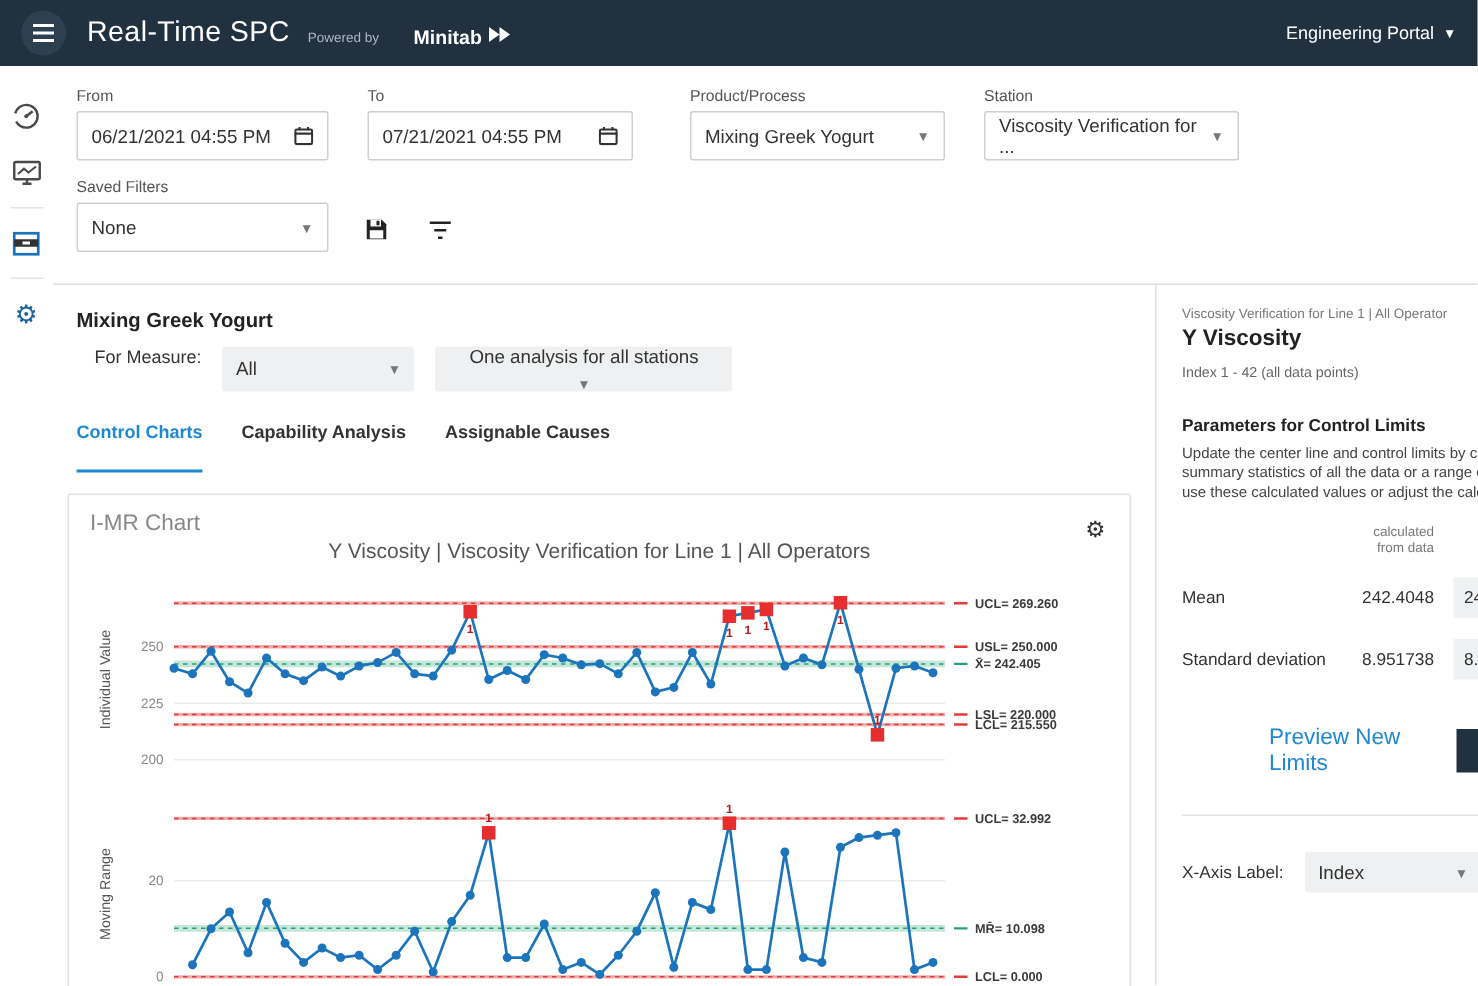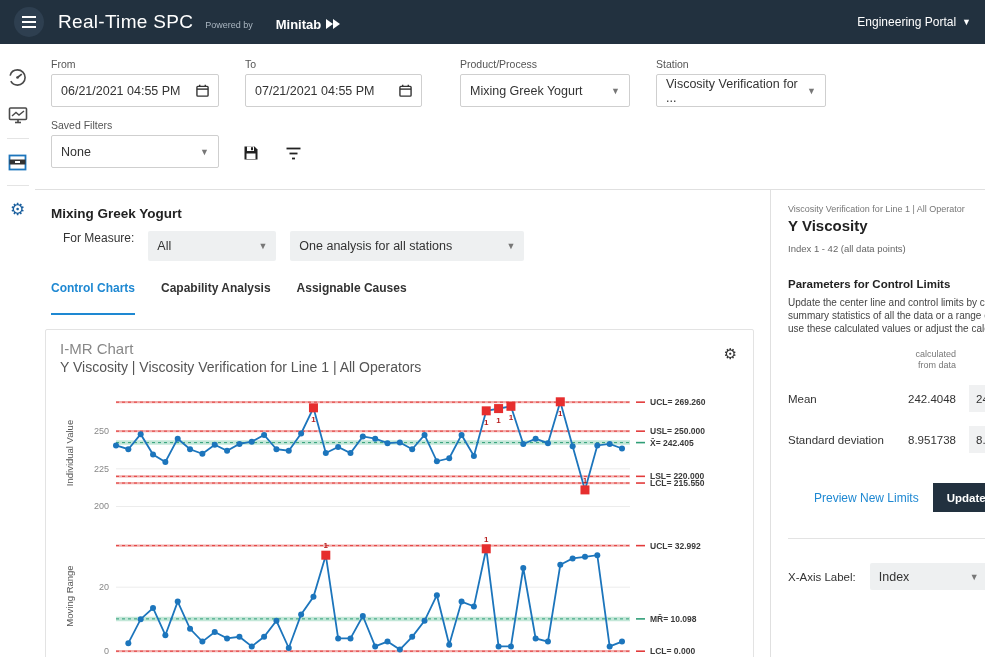--- a/index.html
+++ b/index.html
@@ -41,37 +41,37 @@
   
   .lm-title { font-size:13.5px; font-weight:bold; color:#222; margin:16px 0 10px 16px; }
   .measure-row { display:flex; align-items:flex-start; gap:14px; margin-left:28px; }
   .measure-lbl { font-size:12px; color:#333; }
   .tabs { display:flex; gap:26px; margin:20px 0 0 16px; }
   .tab { font-size:12px; font-weight:bold; color:#333; padding-bottom:18px; cursor:pointer; }
   .tab.active { color:#1e88d2; border-bottom:2.5px solid #1e88d2; }
   .card { margin:14px 16px 0 10px; border:1px solid #e3e3e3; border-radius:2px; background:#fff;
     padding:10px 14px 0 14px; height:365px; position:relative; }
   .card-type { font-size:15px; color:#888; }
-  .card-title { font-size:14px; color:#555; margin-top:2px; }
+  .card-title { font-size:14px; color:#555; margin-top:2px;text-align:center; }
   .card-gear { position:absolute; right:16px; top:16px; cursor:pointer; color:#333; font-size:15px; line-height:1;}
   svg text { font-family:"Liberation Sans", sans-serif; }
   
   .rp-sub { font-size:9px; color:#777; white-space:nowrap; }
   .rp-title { font-size:15px; font-weight:bold; color:#222; margin-top:3px; }
   .rp-index { font-size:9.5px; color:#666; margin-top:9px; white-space:nowrap;}
   .rp-params { font-size:11.5px; font-weight:bold; color:#222; margin-top:24px; }
   .rp-desc { font-size:10px; color:#444; margin-top:6px; line-height:13px; white-space:nowrap; }
   .rp-colhdr { font-size:9px; color:#777; text-align:right; width:168px; margin-top:14px; line-height:11px;}
   .rp-row { display:flex; align-items:center; margin-top:14px; }
   .rp-row .lbl { font-size:11.5px; color:#333; width:108px; }
   .rp-row .calc { font-size:11.5px; color:#333; width:60px; text-align:right; }
   .rp-row input { width:72px; height:27px; margin-left:13px; border:none; background:#f0f1f2;
     font-size:11.5px; color:#333; padding:0 7px; font-family:"Liberation Sans",sans-serif;}
   .rp-actions { display:flex; align-items:center; margin-top:30px; }
-  .rp-link { font-size:12px; color:#1e88d2; cursor:pointer; margin-left:26px; }
+  .rp-link { font-size:15px; color:#1e88d2; cursor:pointer; margin-left:58px; }
   .rp-btn { margin-left:14px; height:29px; background:#22313f; color:#fff; border:none; font-weight:bold;
     font-size:11.5px; padding:0 14px; cursor:pointer; font-family:"Liberation Sans",sans-serif;}
   .rp-div { width:300px; height:1px; background:#e3e3e3; margin-top:26px; }
   .rp-xaxis { display:flex; align-items:center; margin-top:24px; gap:14px;}
   .rp-xaxis .lbl { font-size:11.5px; color:#333; }
 </style>
 </head>
 <body>
 
 <div class="hdr">
@@ -195,21 +195,21 @@
 
 <div class="content">
   <div class="left-main">
     <div class="lm-title">Mixing Greek Yogurt</div>
     <div class="measure-row">
       <span class="measure-lbl">For Measure:</span>
       <div class="sel gray" style="width:128px;">
         <span>All</span>
         <span class="caret2">▼</span>
       </div>
-      <div class="sel gray" style="width:234px;">
+      <div class="sel gray" style="width:198px;flex-direction:column;">
         <span>One analysis for all stations</span>
         <span class="caret2">▼</span>
       </div>
     </div>
     <div class="tabs">
       <div class="tab active">Control Charts</div>
       <div class="tab">Capability Analysis</div>
       <div class="tab">Assignable Causes</div>
     </div>
     <div class="card">

